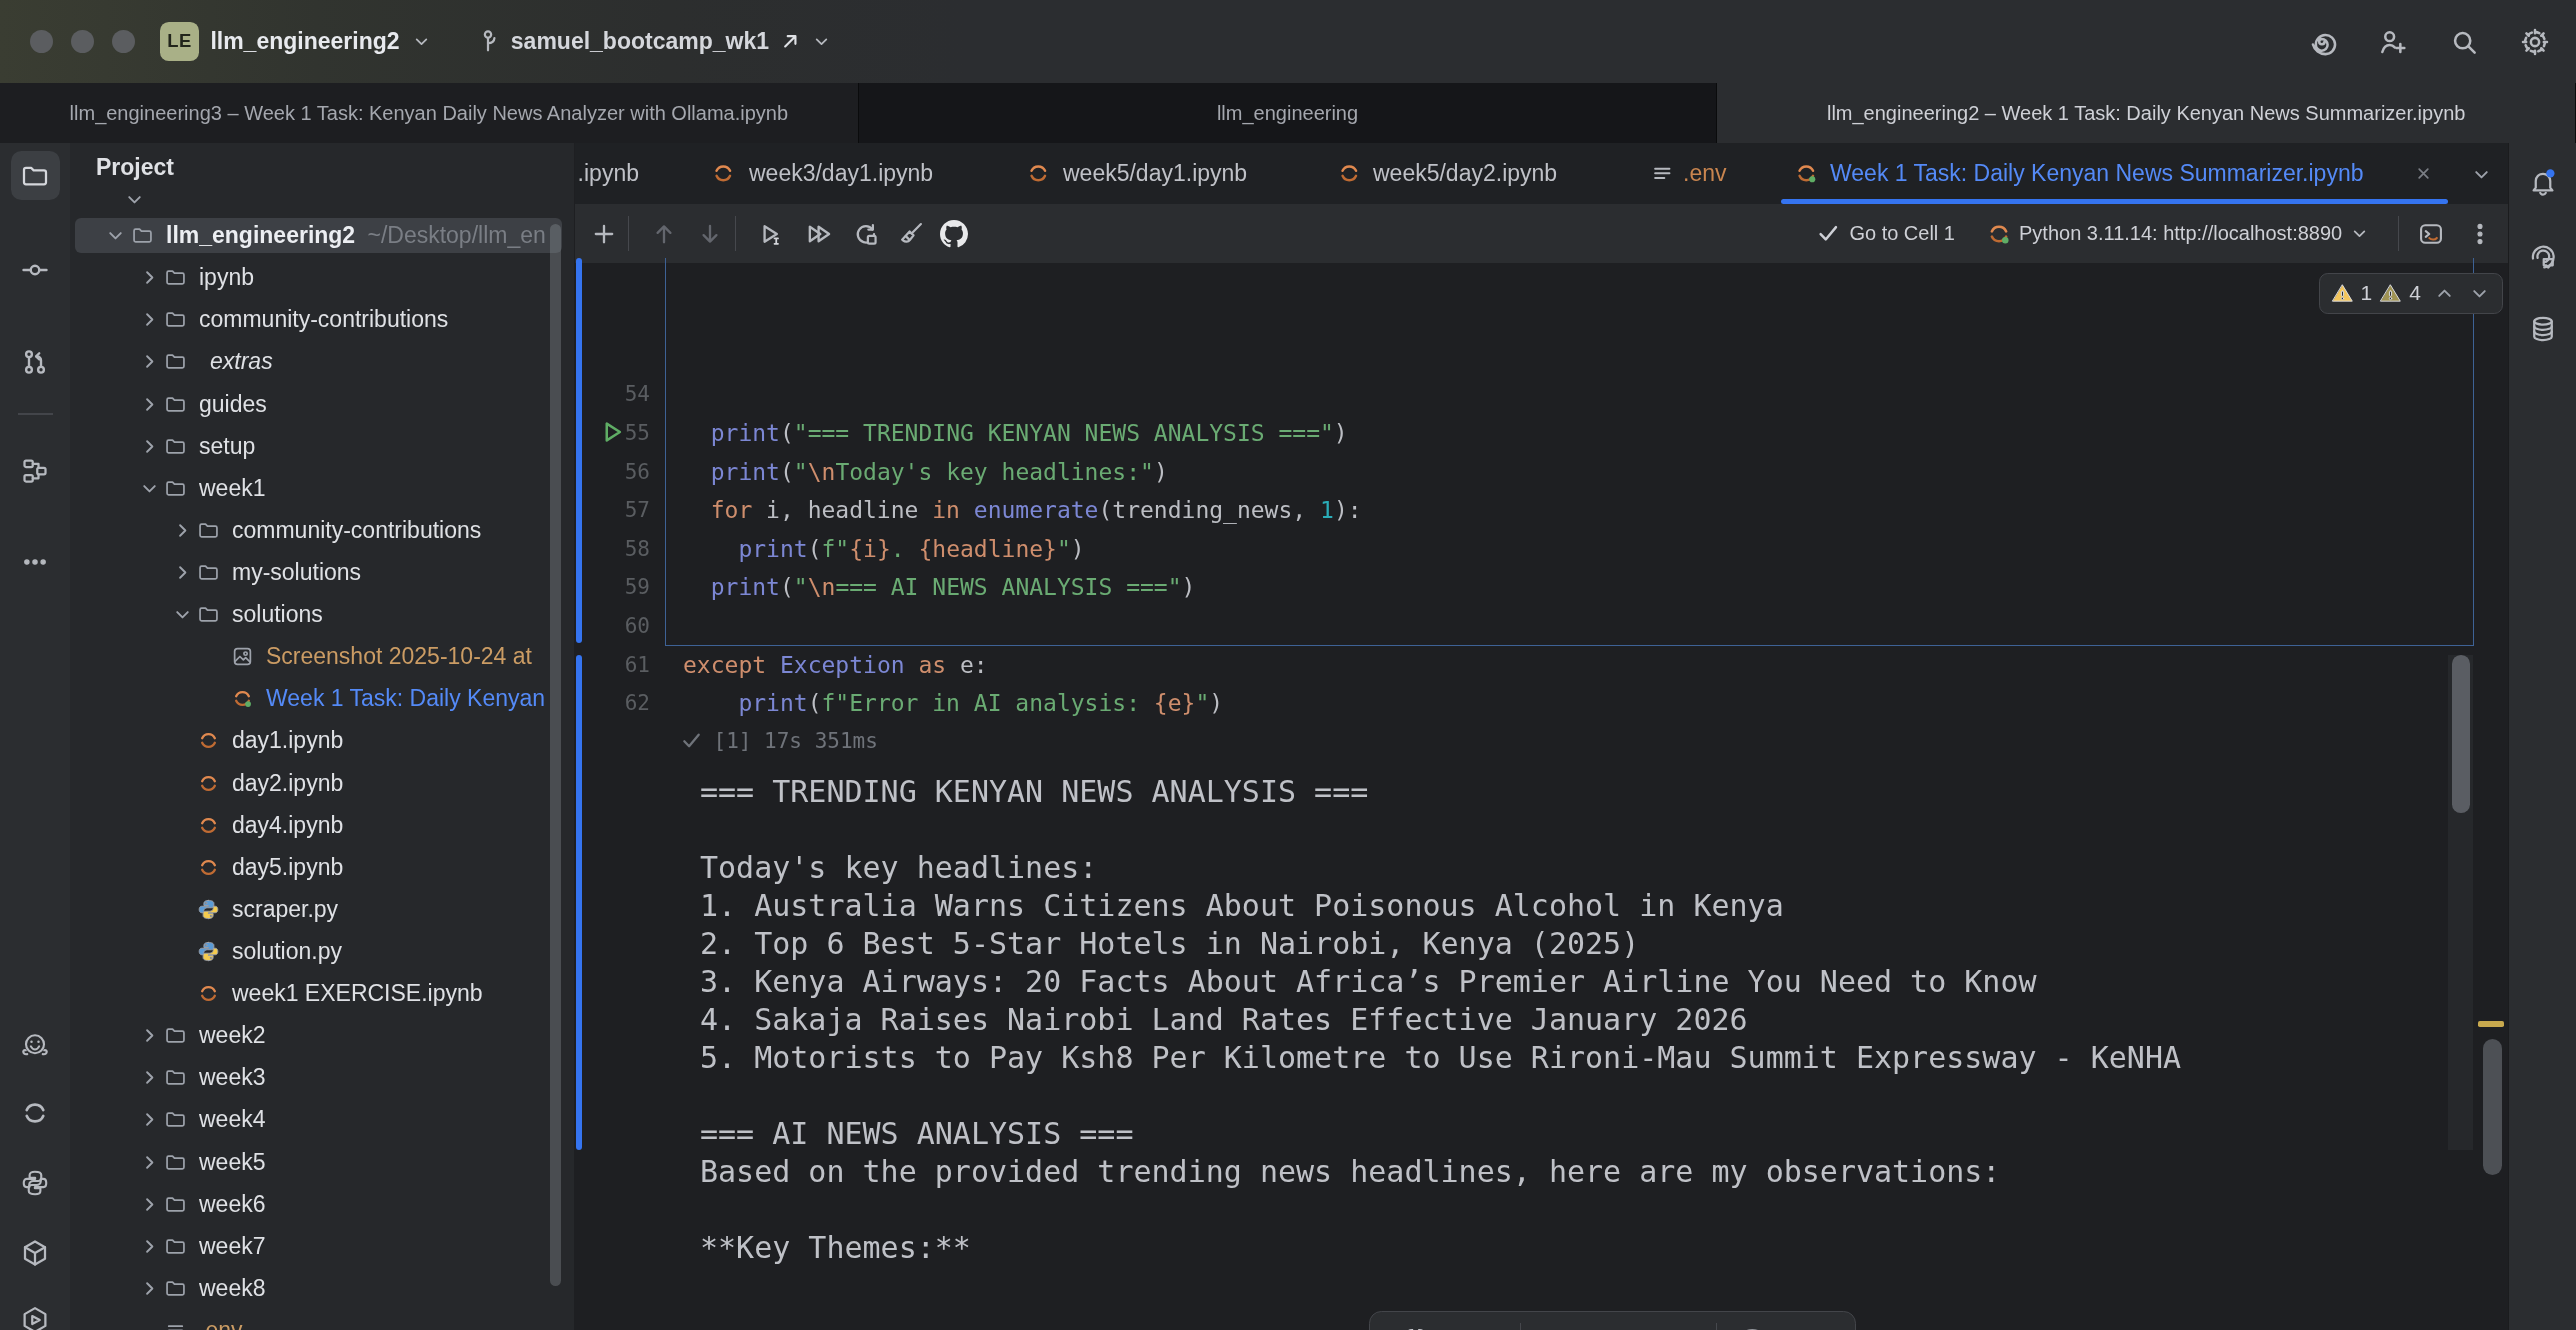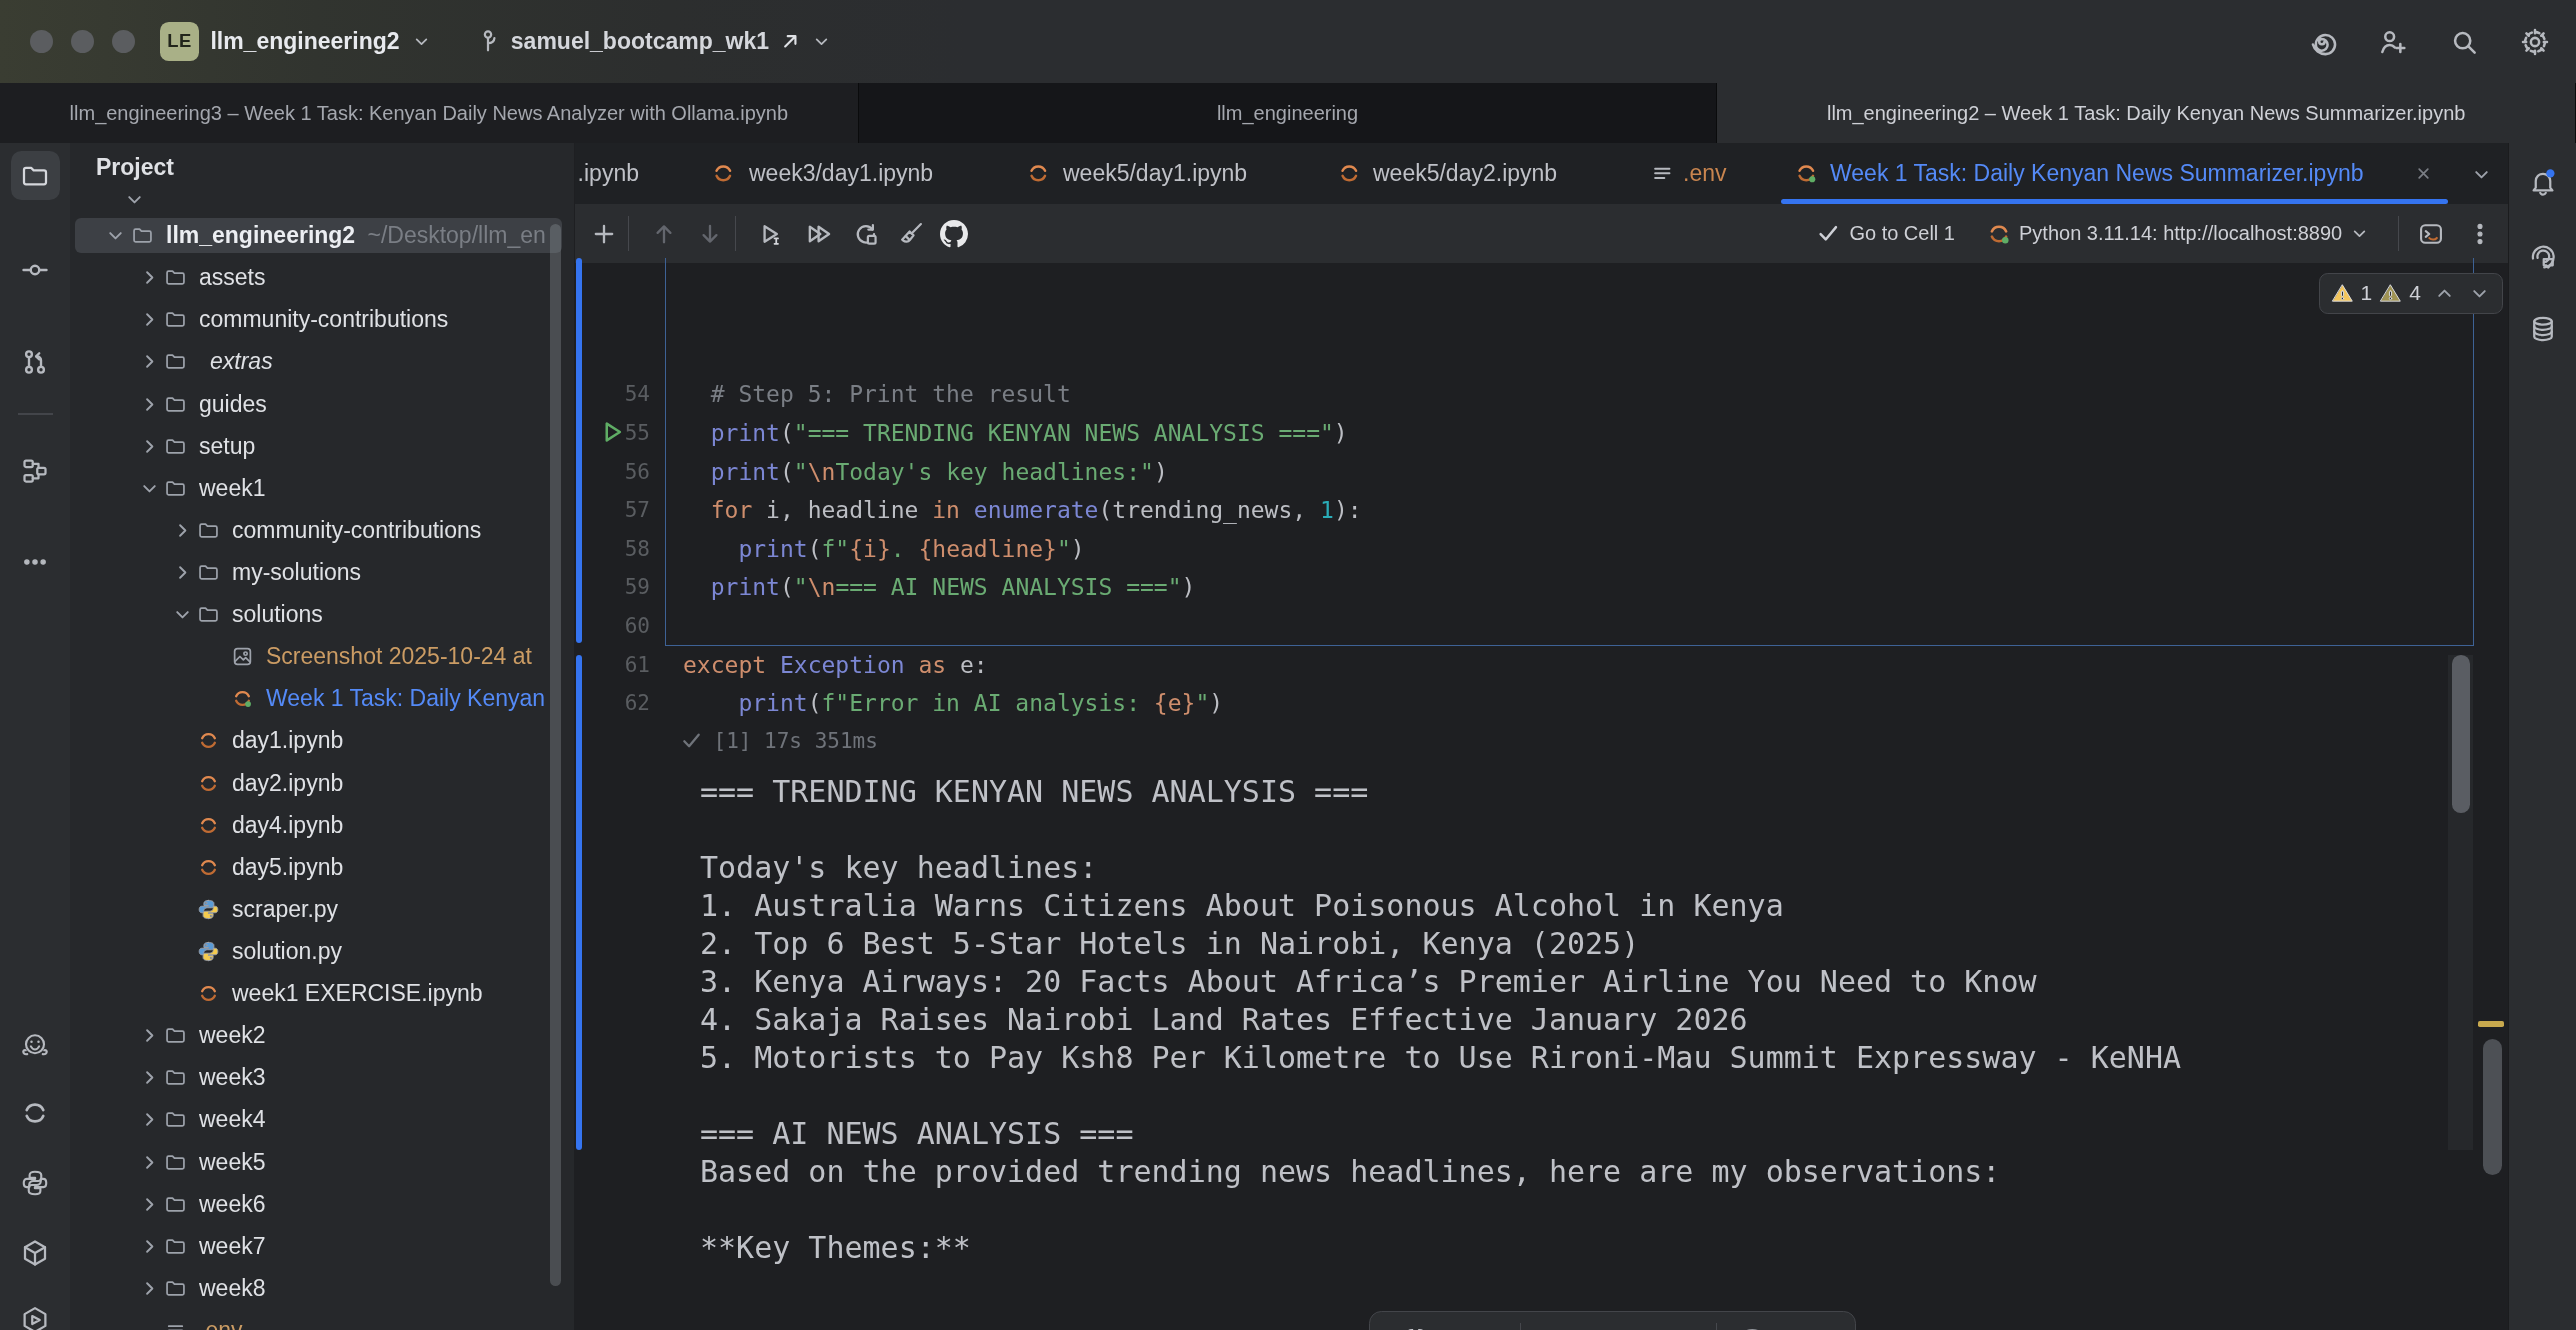--- a/index.html
+++ b/index.html
@@ -281,21 +281,21 @@
           <span class="tr-chev" style="left: 68px;">
             <svg viewBox="0 0 24 24" stroke-width="2">
               <path d="M9.5 6.5l5.5 5.5-5.5 5.5"></path>
             </svg>
           </span>
           <span class="tr-icon" style="left: 94px;">
             <svg viewBox="0 0 24 24" stroke-width="1.8">
               <path d="M3.2 7c0-.9.7-1.6 1.6-1.6h4.1l2 2.1h8.3c.9 0 1.6.7 1.6 1.6v7.9c0 .9-.7 1.6-1.6 1.6H4.8c-.9 0-1.6-.7-1.6-1.6z"></path>
             </svg>
           </span>
-          <span class="tr-label" style="left: 129px;">assets</span>
+          <span class="tr-label" style="left: 129px;">ipynb</span>
         </div>
         <div class="tree-row" style="top: 155px;">
           <span class="tr-chev" style="left: 68px;">
             <svg viewBox="0 0 24 24" stroke-width="2">
               <path d="M9.5 6.5l5.5 5.5-5.5 5.5"></path>
             </svg>
           </span>
           <span class="tr-icon" style="left: 94px;">
             <svg viewBox="0 0 24 24" stroke-width="1.8">
               <path d="M3.2 7c0-.9.7-1.6 1.6-1.6h4.1l2 2.1h8.3c.9 0 1.6.7 1.6 1.6v7.9c0 .9-.7 1.6-1.6 1.6H4.8c-.9 0-1.6-.7-1.6-1.6z"></path>
@@ -730,21 +730,21 @@
             <circle cx="12" cy="12" r="1.7" fill="currentColor"></circle>
             <circle cx="12" cy="18.5" r="1.7" fill="currentColor"></circle>
           </svg>
         </div>
       </div>
     <div id="content">
       <div class="cell-stripe" style="top:-5.3px;height:385px"></div>
       <div class="cell-stripe" style="top:392px;height:495px"></div>
       <div id="cell-frame"></div>
       <div id="code-lines">
-          <div class="code-line" style="top: 112px;"><span class="lineno">54</span><span class="code-text"><span class="tk-pl">  </span><span class="tk-cm"># Step 5: Print the result</span></span></div>
+          <div class="code-line" style="top: 112px;"><span class="lineno">54</span></div>
           <div class="code-line" style="top: 151px;"><span class="lineno">55</span><span class="code-text"><span class="tk-pl">  </span><span class="tk-b">print</span><span class="tk-pl">(</span><span class="tk-str">"=== TRENDING KENYAN NEWS ANALYSIS ==="</span><span class="tk-pl">)</span></span></div>
           <div class="code-line" style="top: 190px;"><span class="lineno">56</span><span class="code-text"><span class="tk-pl">  </span><span class="tk-b">print</span><span class="tk-pl">(</span><span class="tk-str">"</span><span class="tk-esc">\n</span><span class="tk-str">Today's key headlines:"</span><span class="tk-pl">)</span></span></div>
           <div class="code-line" style="top: 228px;"><span class="lineno">57</span><span class="code-text"><span class="tk-pl">  </span><span class="tk-kw">for</span><span class="tk-pl"> i, headline </span><span class="tk-kw">in</span><span class="tk-pl"> </span><span class="tk-b">enumerate</span><span class="tk-pl">(trending_news, </span><span class="tk-num">1</span><span class="tk-pl">):</span></span></div>
           <div class="code-line" style="top: 267px;"><span class="lineno">58</span><span class="code-text"><span class="tk-pl">    </span><span class="tk-b">print</span><span class="tk-pl">(</span><span class="tk-str">f"</span><span class="tk-br">{i}</span><span class="tk-str">. </span><span class="tk-br">{headline}</span><span class="tk-str">"</span><span class="tk-pl">)</span></span></div>
           <div class="code-line" style="top: 305px;"><span class="lineno">59</span><span class="code-text"><span class="tk-pl">  </span><span class="tk-b">print</span><span class="tk-pl">(</span><span class="tk-str">"</span><span class="tk-esc">\n</span><span class="tk-str">=== AI NEWS ANALYSIS ==="</span><span class="tk-pl">)</span></span></div>
           <div class="code-line" style="top: 344px;"><span class="lineno">60</span></div>
           <div class="code-line" style="top: 383px;"><span class="lineno">61</span><span class="code-text"><span class="tk-kw">except</span><span class="tk-pl"> </span><span class="tk-b">Exception</span><span class="tk-pl"> </span><span class="tk-kw">as</span><span class="tk-pl"> e:</span></span></div>
           <div class="code-line" style="top: 421px;"><span class="lineno">62</span><span class="code-text"><span class="tk-pl">    </span><span class="tk-b">print</span><span class="tk-pl">(</span><span class="tk-str">f"Error in AI analysis: </span><span class="tk-br">{e}</span><span class="tk-str">"</span><span class="tk-pl">)</span></span></div>
         </div>
       <div id="gutter-run">

